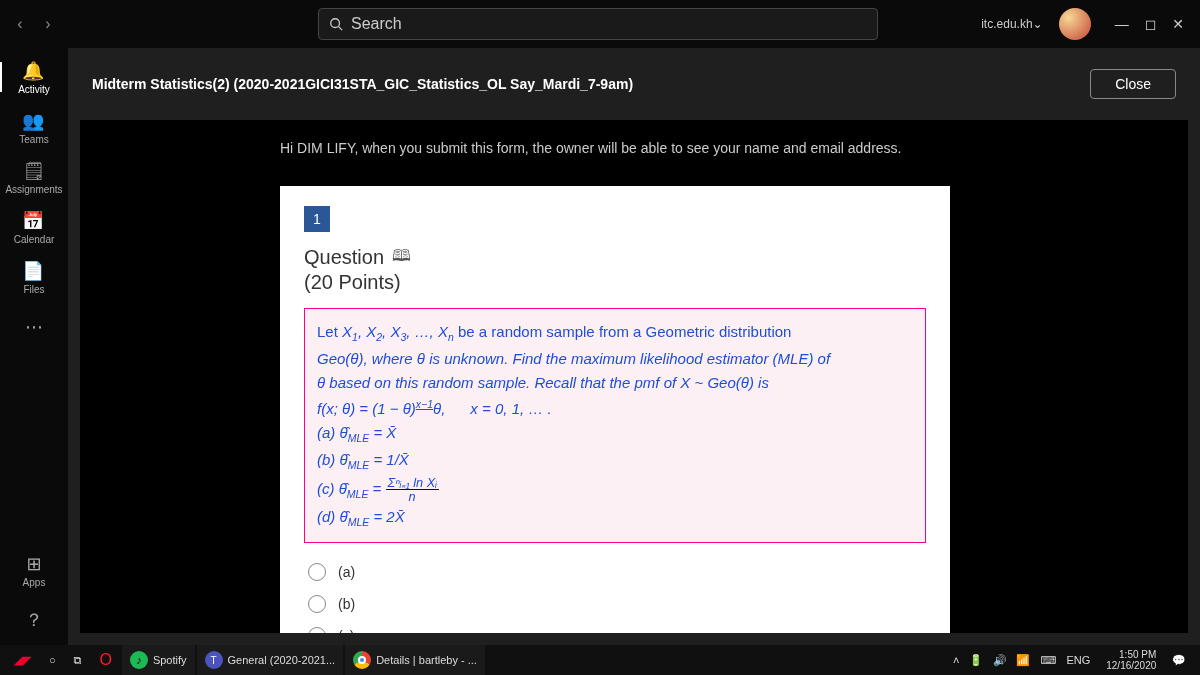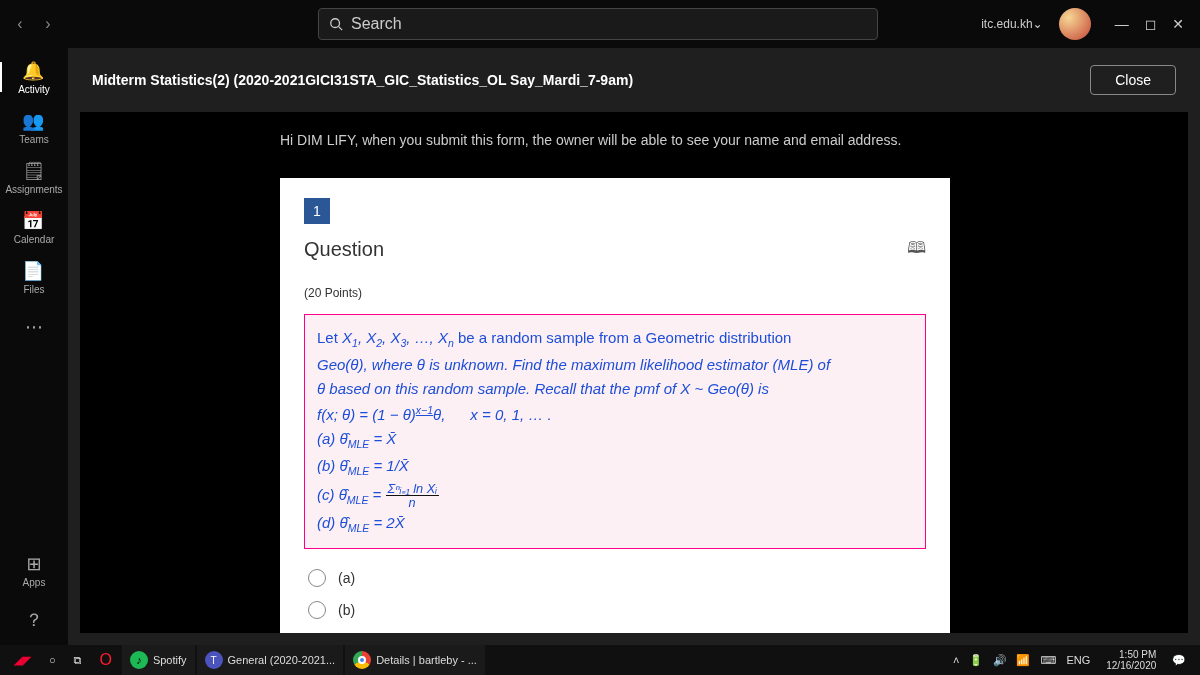--- a/index.html
+++ b/index.html
@@ -20,35 +20,35 @@
 
 .sidebar { position: absolute; left: 0; top: 48px; bottom: 30px; width: 68px; background: #0a0a0a; display: flex; flex-direction: column; align-items: center; padding-top: 4px; }
 .side-item { width: 68px; height: 50px; display: flex; flex-direction: column; align-items: center; justify-content: center; color: #aaa; font-size: 10px; gap: 2px; cursor: pointer; position: relative; }
 .side-item.active { color: #fff; }
 .side-item.active::before { content: ""; position: absolute; left: 0; top: 10px; bottom: 10px; width: 2px; background: #fff; }
 .side-icon { font-size: 18px; }
 .side-spacer { flex: 1; }
 
 
 .content { position: absolute; left: 68px; right: 0; top: 48px; bottom: 30px; background: #1f1f1f; display: flex; flex-direction: column; }
-.content-header { height: 64px; display: flex; align-items: center; padding: 0 24px; color: #fff; }
+.content-header { height: 72px; display: flex; align-items: center; padding: 0 24px; color: #fff; }
 .content-title { font-weight: 600; font-size: 14px; }
 .close-btn { margin-left: auto; border: 1px solid #888; color: #fff; background: transparent; padding: 6px 24px; font-size: 14px; border-radius: 4px; cursor: pointer; }
 
 
 .form-area { flex: 1; background: #000; margin: 0 12px 12px 12px; overflow-y: auto; padding: 20px 200px 20px 200px; color: #333; position: relative; }
 .form-area::-webkit-scrollbar { width: 14px; }
 .form-area::-webkit-scrollbar-track { background: #2b2b2b; }
 .form-area::-webkit-scrollbar-thumb { background: #555; }
 .notice { color: #ccc; font-size: 14px; margin-bottom: 30px; }
 
 .qcard { background: #fff; padding: 20px 24px 24px 24px; max-width: 670px; }
 .qnum { display: inline-block; background: #2b5797; color: #fff; width: 26px; height: 26px; text-align: center; line-height: 26px; font-size: 14px; margin-bottom: 12px; }
-.qtitle { font-size: 20px; color: #333; display: flex; align-items: center; gap: 8px; justify-content: space-between; }
-.qpoints { font-size: 12px; color: #333; margin-bottom: 14px; margin-top: 23px; }
+.qtitle { font-size: 20px; color: #333; display: flex; align-items: center; gap: 8px; }
+.qpoints { font-size: 20px; color: #333; margin-bottom: 14px; }
 
 .math-box { border: 1px solid #f08; background: #fdf0f5; padding: 10px 12px; font-family: "Cambria", "Times New Roman", serif; font-size: 15px; line-height: 1.5; color: #1d4ed8; margin-bottom: 20px; }
 .math-box p { margin: 2px 0; }
 .math-box .ital { font-style: italic; }
 .math-box .sub { font-size: 0.7em; vertical-align: sub; }
 .math-box .sup { font-size: 0.7em; vertical-align: super; text-decoration: underline; }
 .frac { display: inline-block; text-align: center; vertical-align: middle; font-size: 0.85em; line-height: 1.05; }
 .frac .num { display: block; border-bottom: 1px solid #111; padding: 0 2px; }
 .frac .den { display: block; padding: 0 2px; }
 

